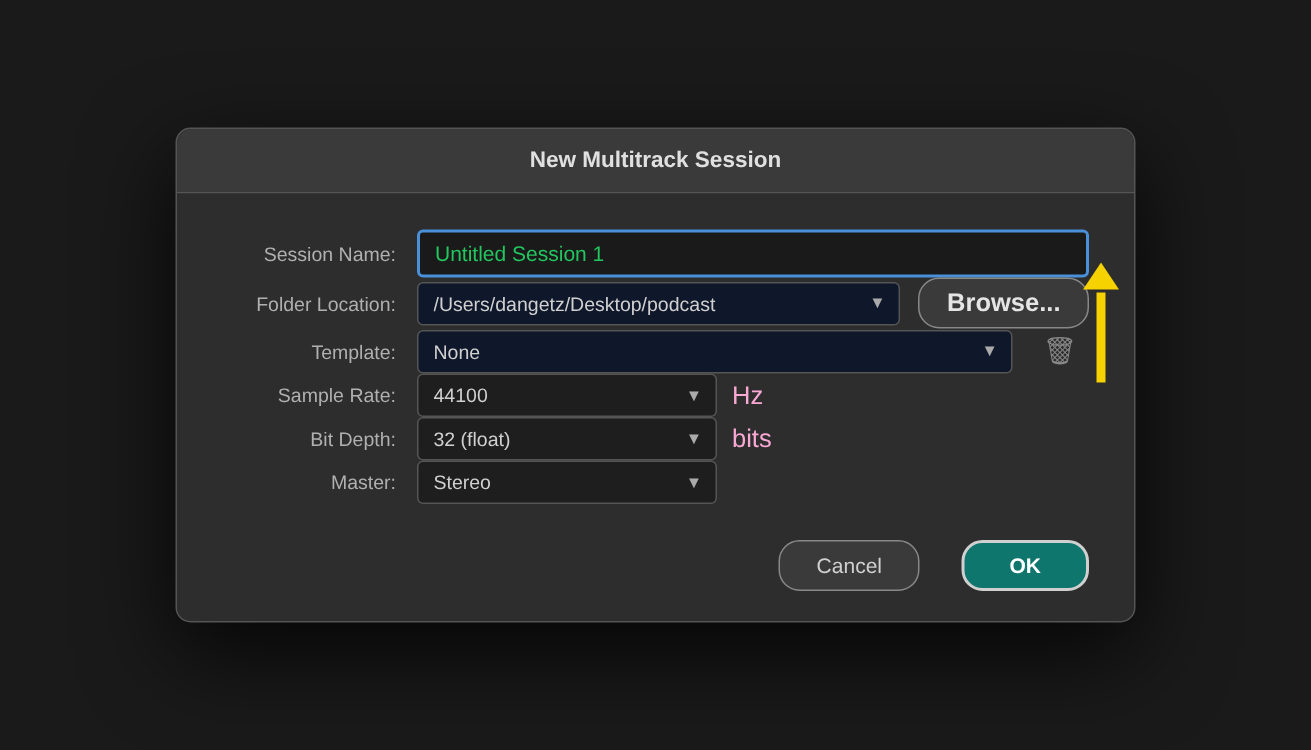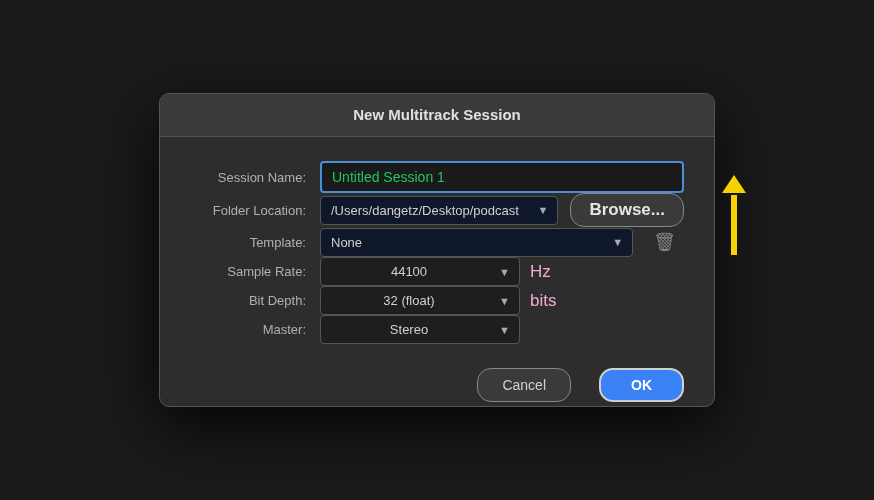--- a/index.html
+++ b/index.html
@@ -25,22 +25,22 @@
       background: #1a1a1a;
       display: flex;
       align-items: center;
       justify-content: center;
     }
 
     .dialog {
       background: #2d2d2d;
       border-radius: 10px;
       border: 1px solid #555;
-      width: 556px;
-      padding-bottom: 4px;
+      width: 640px;
+      padding-bottom: 20px;
       box-shadow: 0 20px 60px rgba(0,0,0,0.8);
     }
 
     .dialog-titlebar {
       background: #3a3a3a;
       border-radius: 10px 10px 0 0;
       border-bottom: 1px solid #555;
       padding: 12px 20px;
       text-align: center;
     }
@@ -151,42 +151,41 @@
       -webkit-appearance: none;
       background: #1e1e1e;
       border: 1px solid #555;
       border-radius: 4px;
       color: #d0d0d0;
       font-size: 13px;
       padding: 6px 32px 6px 10px;
       width: 200px;
       outline: none;
       cursor: pointer;
-      text-align: center;
     }
 
     .dialog-footer {
       display: flex;
       justify-content: flex-end;
       padding: 8px 30px 0 30px;
       gap: 28px;
     }
 
     .btn-cancel {
       background: #3a3a3a;
       border: 1px solid #888;
       border-radius: 14px;
       color: #d0d0d0;
       font-size: 14px;
       padding: 7px 24px;
       cursor: pointer;
     }
 
     .btn-ok {
-      background: #3b82f6;
+      background: #0f766e;
       border: 2px solid #d0d0d0;
       border-radius: 14px;
       color: #ffffff;
       font-size: 14px;
       font-weight: 600;
       padding: 7px 30px;
       cursor: pointer;
     }
 
     

